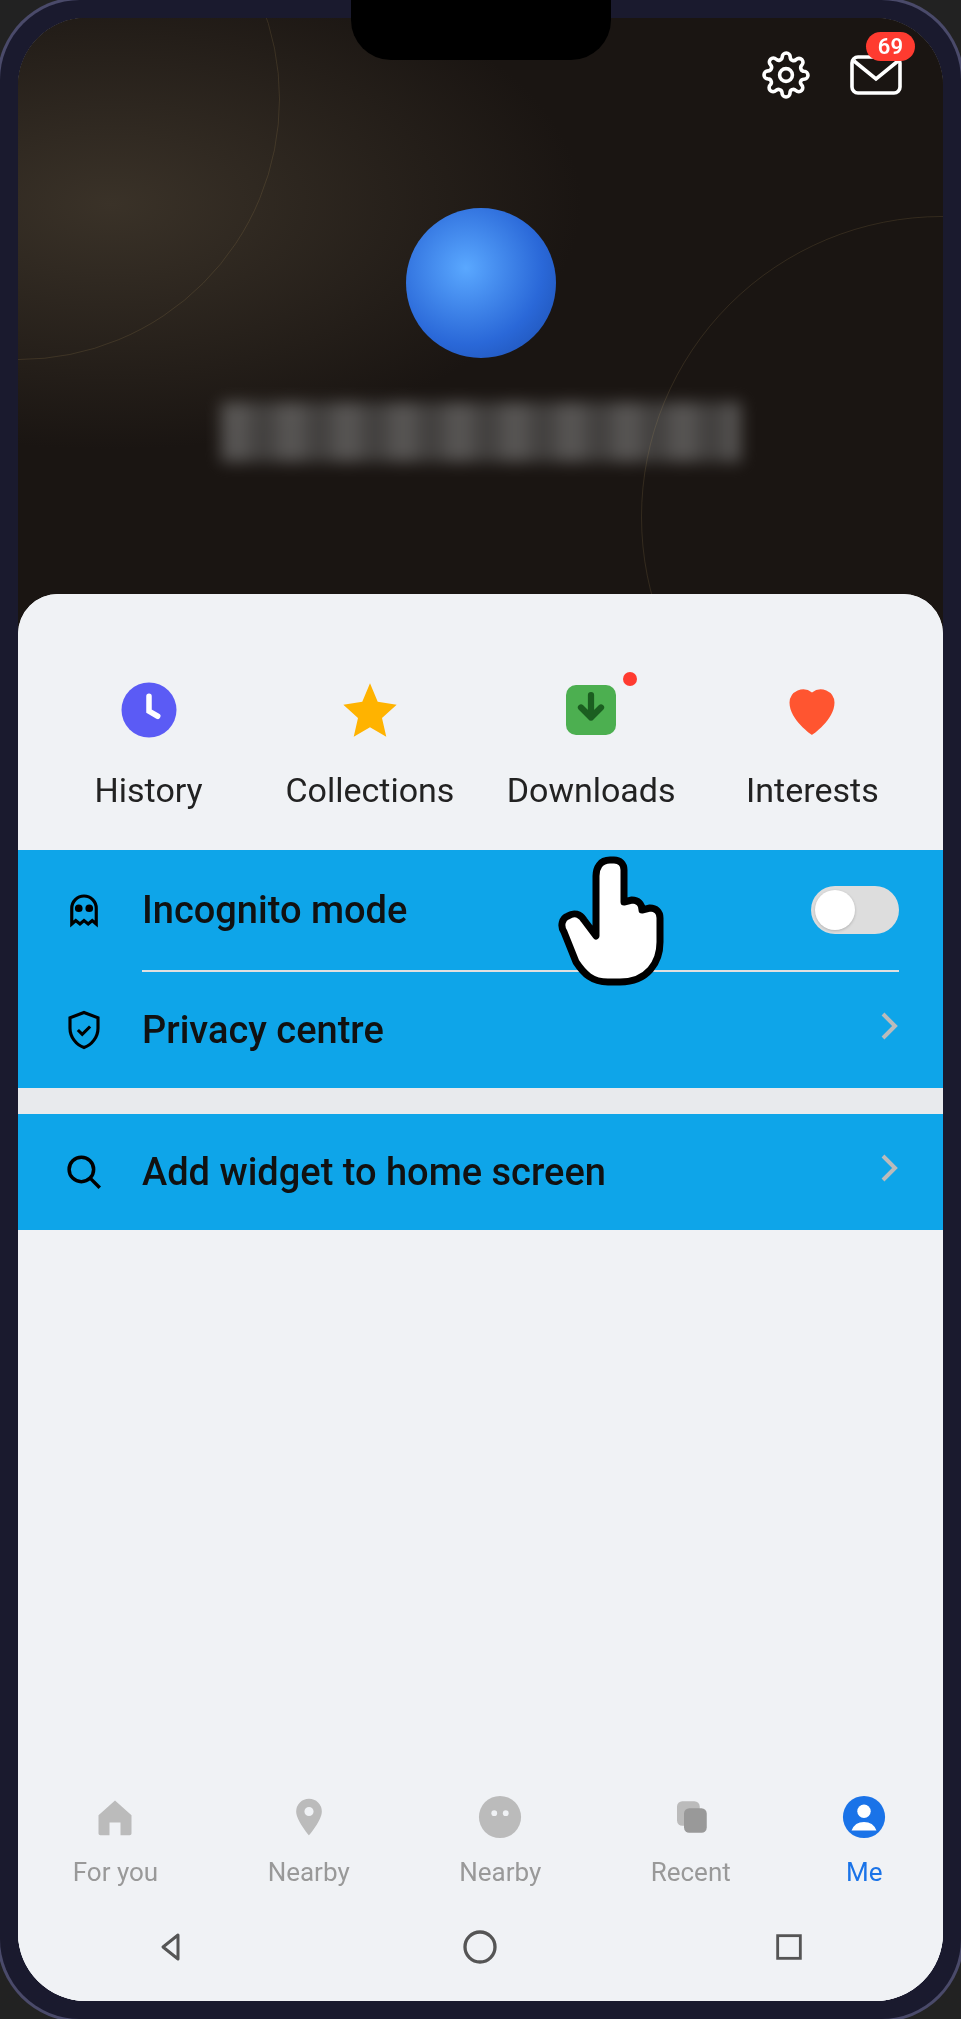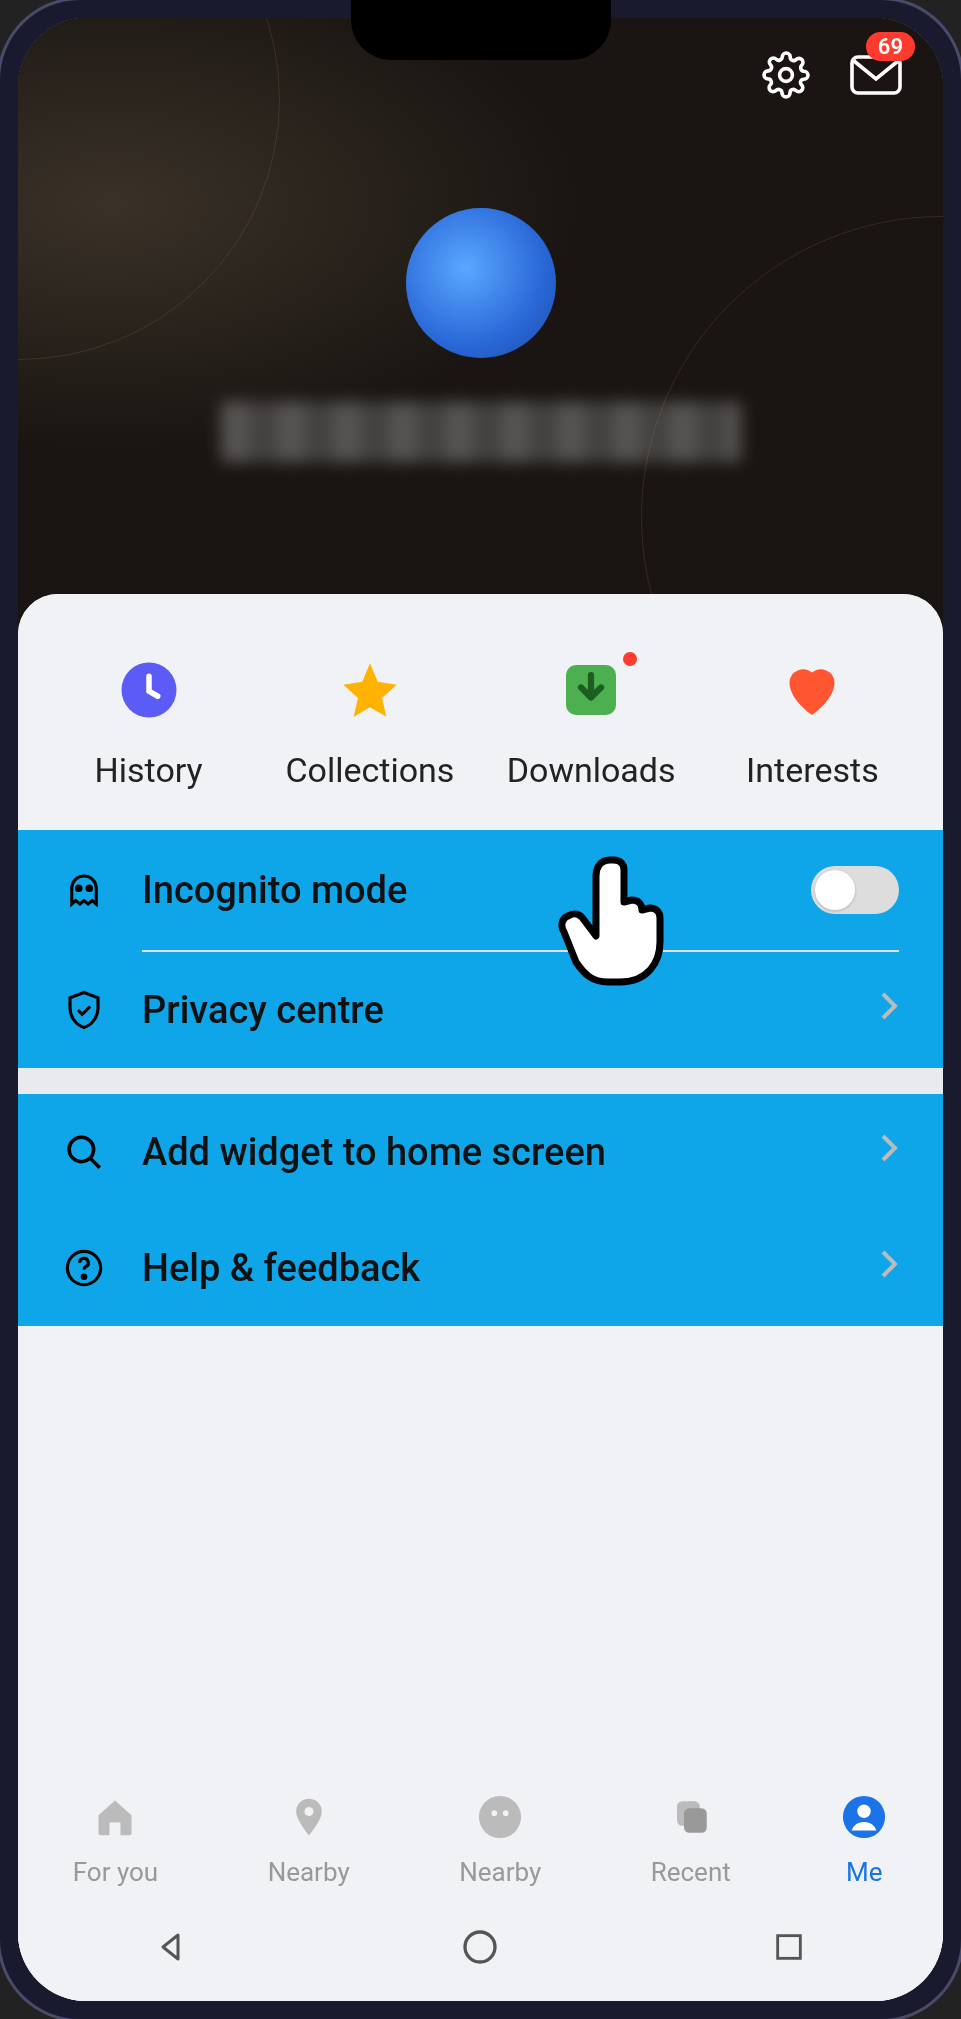--- a/index.html
+++ b/index.html
@@ -128,21 +128,21 @@
     margin-top: -44px;
     position: relative;
     z-index: 3;
     flex: 1;
     display: flex;
     flex-direction: column;
   }
   .quick-row {
     display: flex;
     justify-content: space-around;
-    padding: 64px 20px 40px;
+    padding: 84px 20px 40px;
     background: #f0f2f5;
     border-radius: 40px 40px 0 0;
   }
   .quick-item {
     display: flex;
     flex-direction: column;
     align-items: center;
     gap: 28px;
     width: 180px;
     cursor: pointer;
@@ -361,35 +361,20 @@
                 <path d="M21 21l-5.5-5.5"></path>
               </svg>
             </div>
             <div class="list-label">Add widget to home screen</div>
             <span class="chevron">
               <svg width="20" height="32" viewBox="0 0 10 16" fill="none" stroke="#bbb" stroke-width="2">
                   <path d="M2 2l6 6-6 6"></path>
                 </svg>
             </span>
           </div>
-          <div class="list-item">
-            <div class="list-icon">
-              <svg width="42" height="42" viewBox="0 0 24 24" fill="none" stroke="#000" stroke-width="1.8">
-                <circle cx="12" cy="12" r="9.5"></circle>
-                <path d="M9.5 9a2.5 2.5 0 1 1 3.5 2.3c-.8.4-1 1-1 1.7"></path>
-                <circle cx="12" cy="17" r="1" fill="#000"></circle>
-              </svg>
-            </div>
-            <div class="list-label">Help &amp; feedback</div>
-            <span class="chevron">
-              <svg width="20" height="32" viewBox="0 0 10 16" fill="none" stroke="#bbb" stroke-width="2">
-                  <path d="M2 2l6 6-6 6"></path>
-                </svg>
-            </span>
-          </div>
         </div>
       </div>
 
       <div class="bottom-nav">
         <div class="nav-item">
           <div class="nav-icon">
             <svg width="44" height="44" viewBox="0 0 24 24" fill="#bbb">
                 <path d="M3 11l9-8 9 8v10a1 1 0 0 1-1 1h-5v-7h-6v7H4a1 1 0 0 1-1-1z"></path>
               </svg>
           </div>

